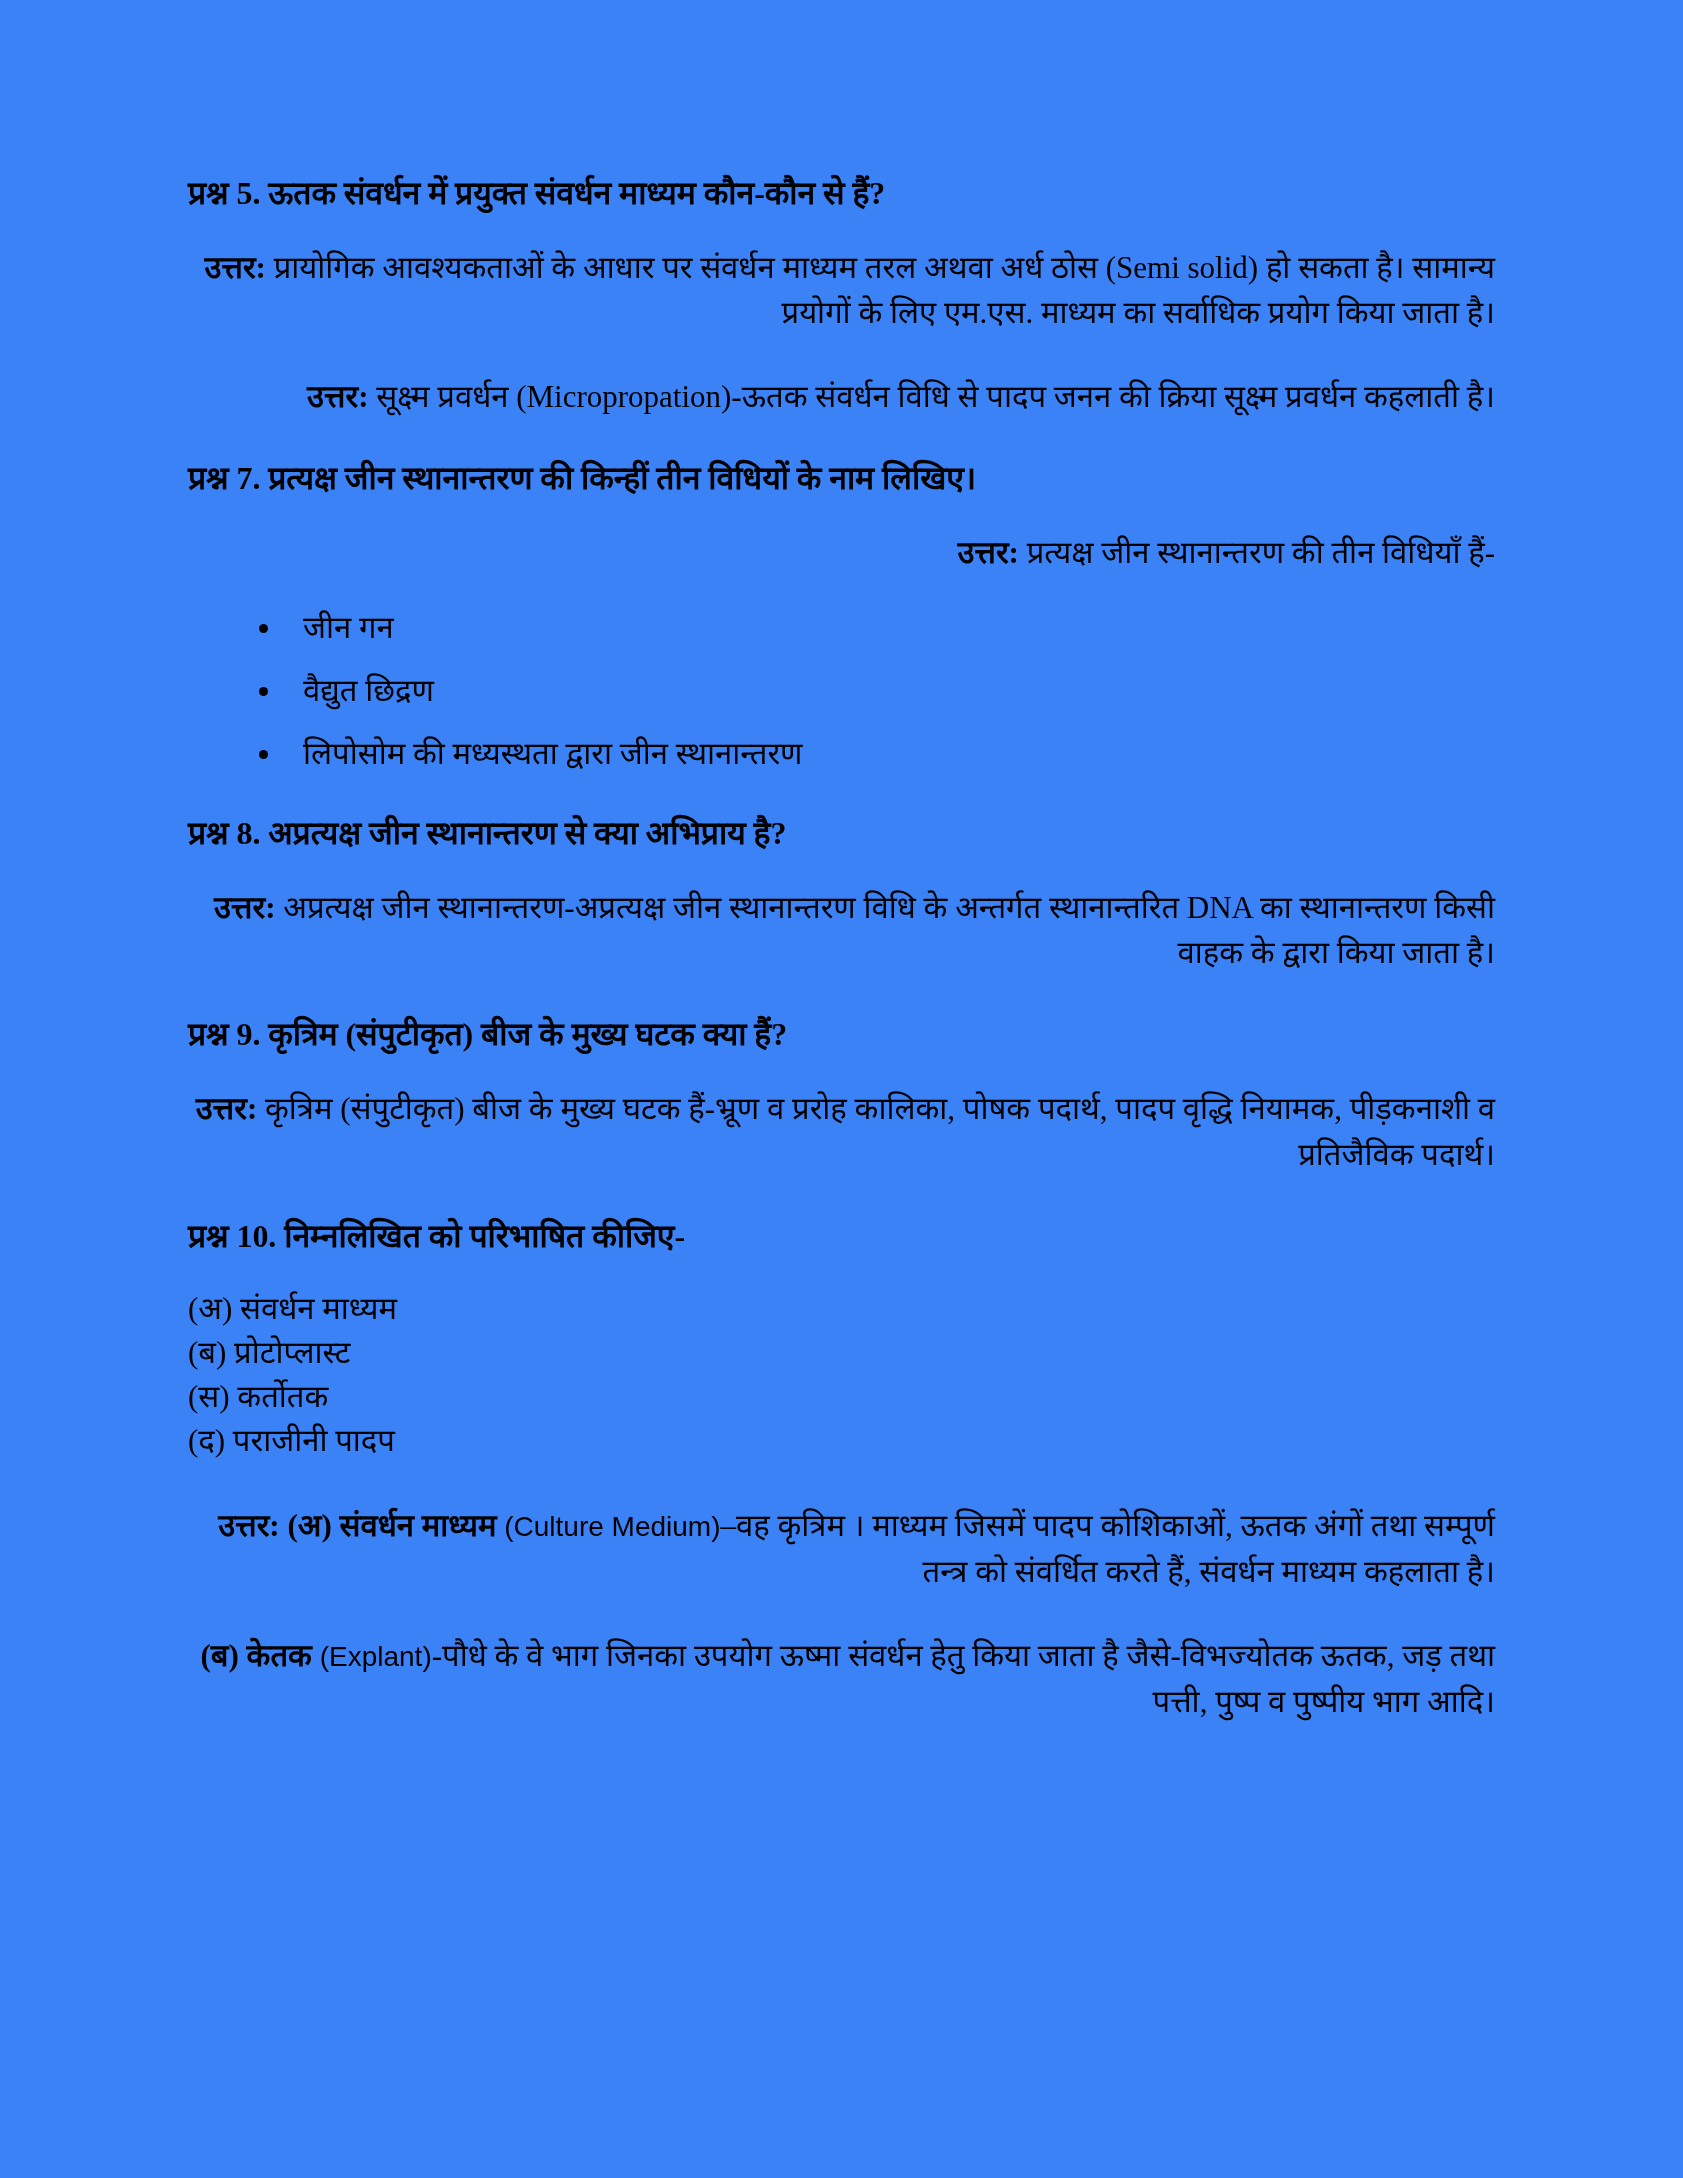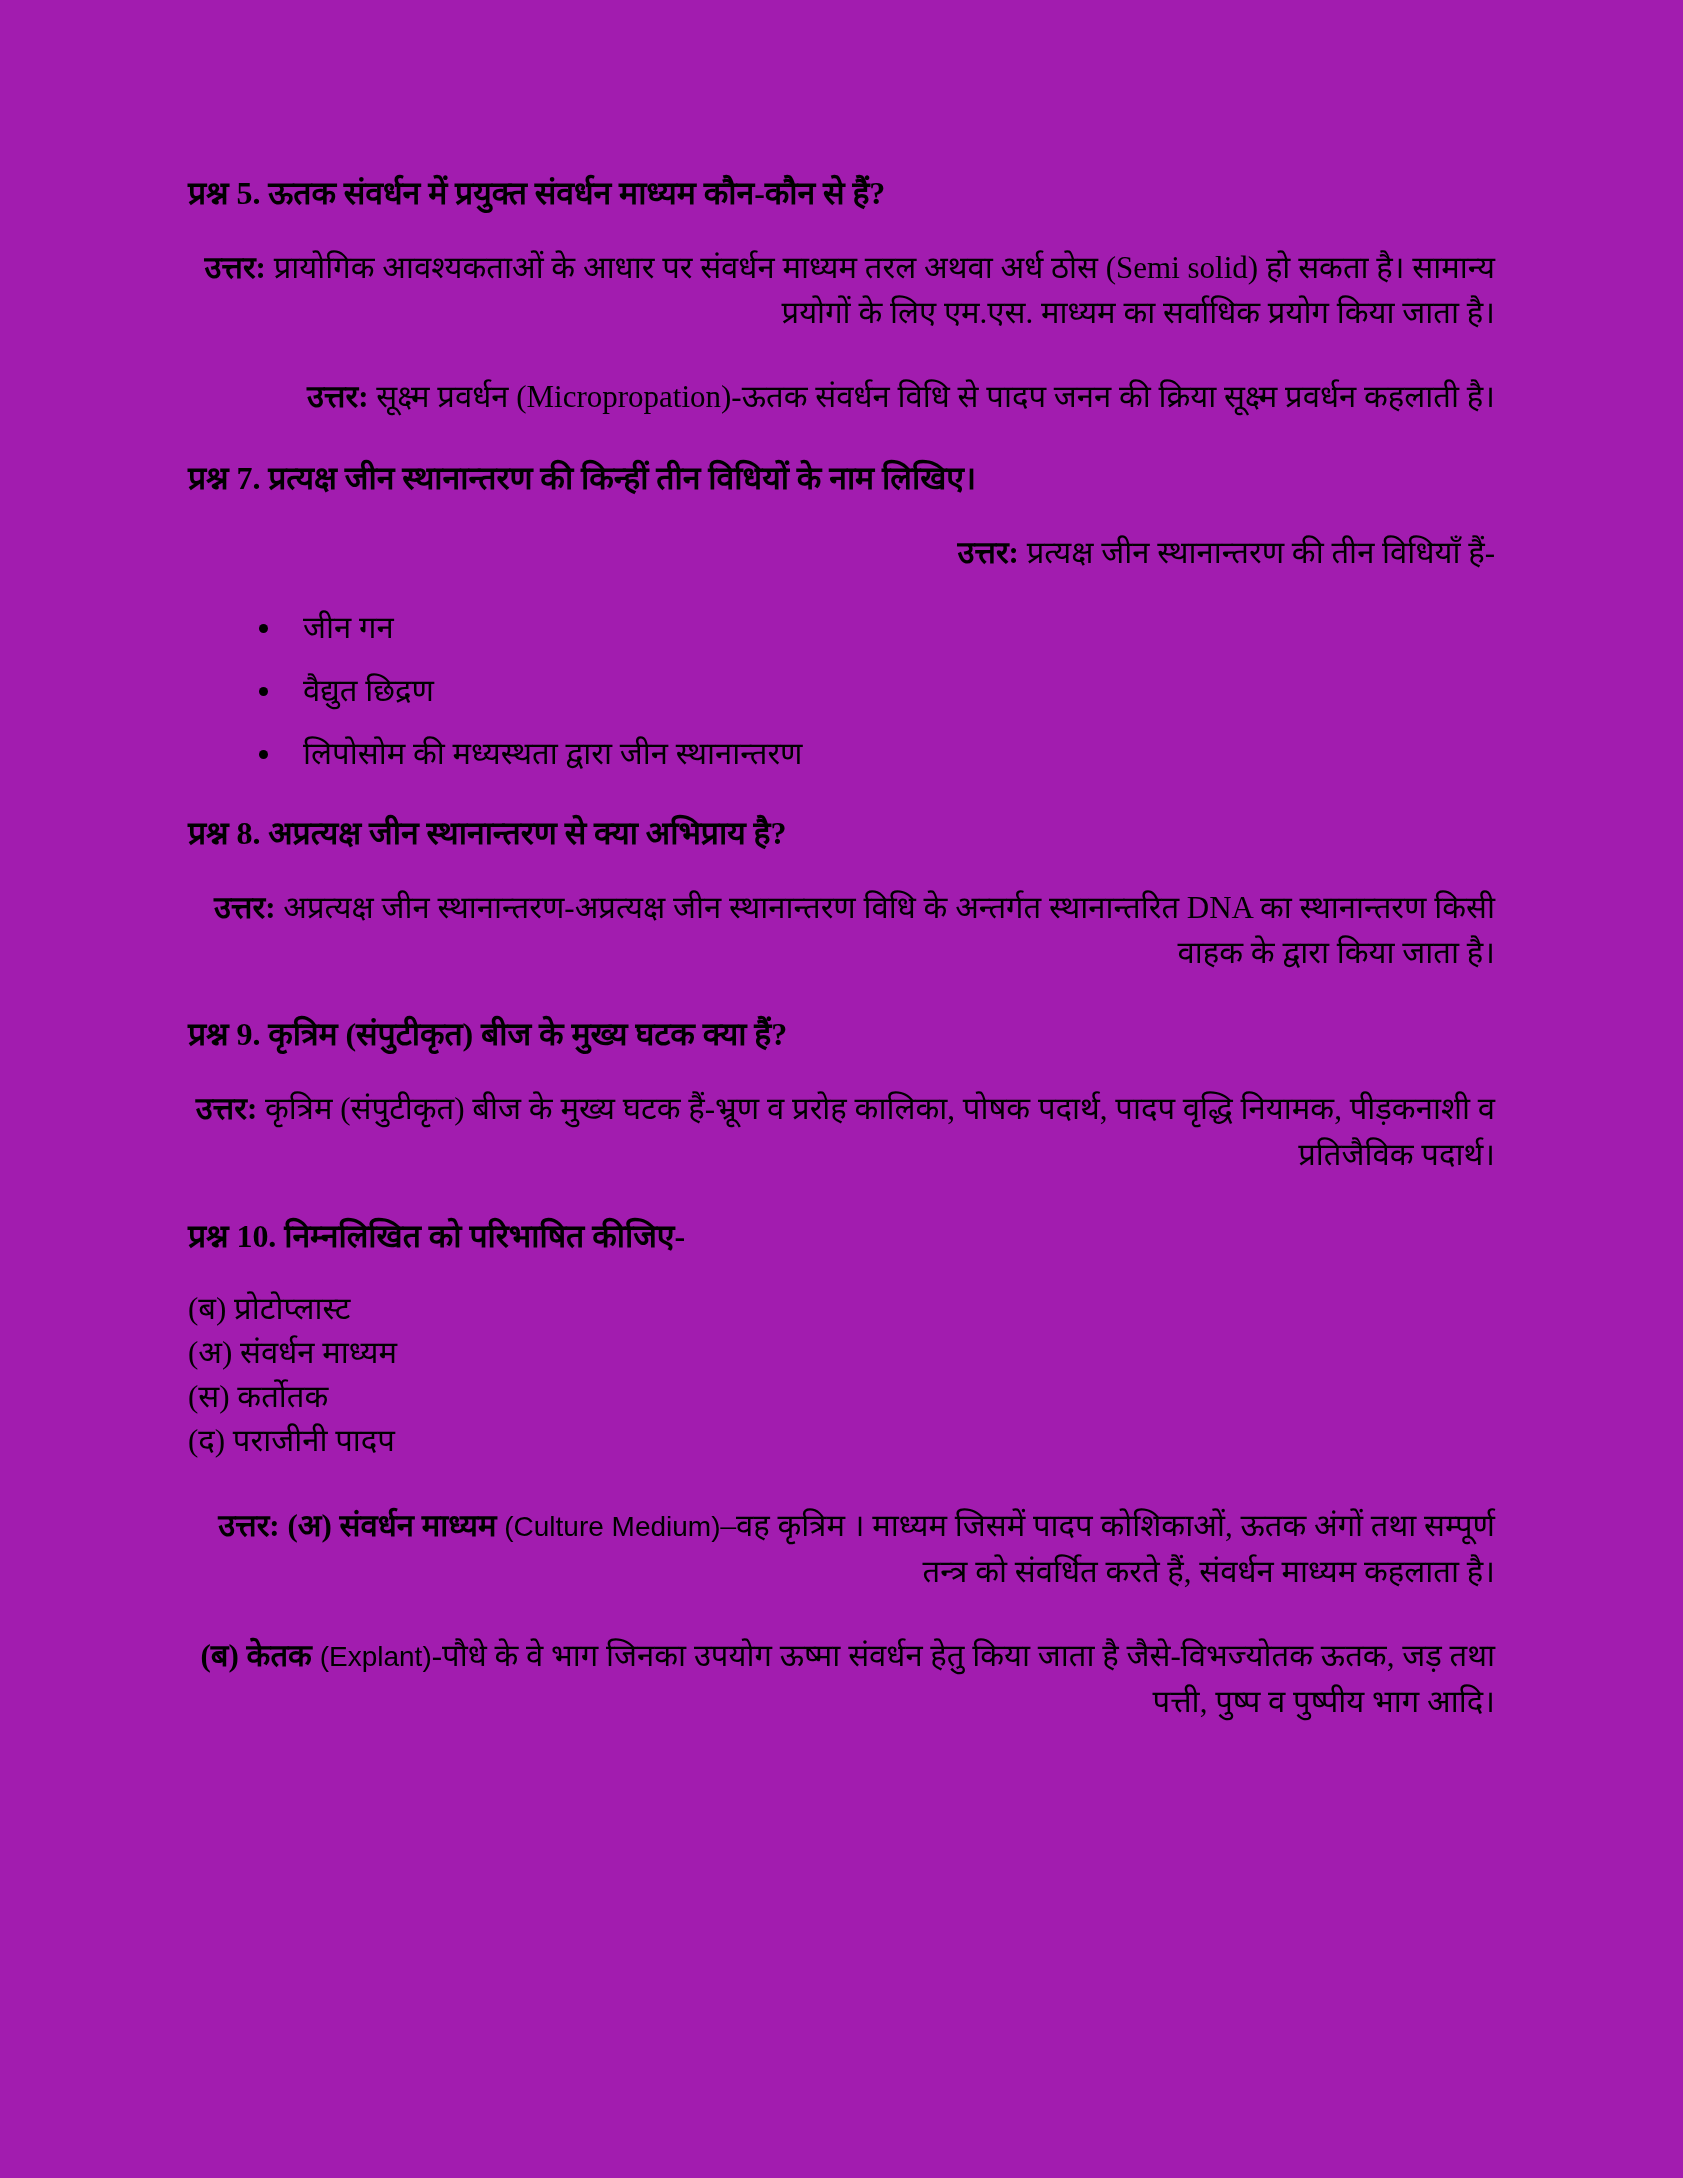--- a/index.html
+++ b/index.html
@@ -12,21 +12,21 @@
     width: 1683px;
     height: 2178px;
     font-family: "Liberation Serif", "DejaVu Serif", serif;
     color: #000000;
     -webkit-font-smoothing: antialiased;
   }
   .page {
     position: relative;
     width: 1683px;
     height: 2178px;
-    background: #a21caf;
+    background: #3b82f6;
     box-sizing: border-box;
     padding: 173px 173px 59px 188px;
   }
   .content {
     width: 1307px;
   }
   
   .q-heading {
     font-family: "Liberation Serif", "DejaVu Serif", serif;
     font-weight: bold;
@@ -109,22 +109,22 @@
     </ul>
 
     <h2 class="q-heading">प्रश्न 8. अप्रत्यक्ष जीन स्थानान्तरण से क्या अभिप्राय है?</h2>
     <p class="answer"><span class="lbl">उत्तर:</span><span> अप्रत्यक्ष जीन स्थानान्तरण-अप्रत्यक्ष जीन स्थानान्तरण विधि के अन्तर्गत स्थानान्तरित DNA का स्थानान्तरण किसी वाहक के द्वारा किया जाता है।</span></p>
 
     <h2 class="q-heading">प्रश्न 9. कृत्रिम (संपुटीकृत) बीज के मुख्य घटक क्या हैं?</h2>
     <p class="answer"><span class="lbl">उत्तर:</span><span> कृत्रिम (संपुटीकृत) बीज के मुख्य घटक हैं-भ्रूण व प्ररोह कालिका, पोषक पदार्थ, पादप वृद्धि नियामक, पीड़कनाशी व प्रतिजैविक पदार्थ।</span></p>
 
     <h2 class="q-heading">प्रश्न 10. निम्नलिखित को परिभाषित कीजिए-</h2>
     <ol class="letters">
+      <li>(अ) संवर्धन माध्यम</li>
       <li>(ब) प्रोटोप्लास्ट</li>
-      <li>(अ) संवर्धन माध्यम</li>
       <li>(स) कर्तोतक</li>
       <li>(द) पराजीनी पादप</li>
     </ol>
 
     <p class="answer gap-before-answer"><span class="lbl">उत्तर: (अ) </span><span class="bold-term">संवर्धन माध्यम</span><span class="latin"> (Culture Medium)</span><span>–वह कृत्रिम । माध्यम जिसमें पादप कोशिकाओं, ऊतक अंगों तथा सम्पूर्ण तन्त्र को संवर्धित करते हैं, संवर्धन माध्यम कहलाता है।</span></p>
 
     <p class="answer"><span class="lbl">(ब) </span><span class="bold-term">केतक</span><span class="latin"> (Explant)</span><span>-पौधे के वे भाग जिनका उपयोग ऊष्मा संवर्धन हेतु किया जाता है जैसे-विभज्योतक ऊतक, जड़ तथा पत्ती, पुष्प व पुष्पीय भाग आदि।</span></p>
 
   </div>
 </div>

